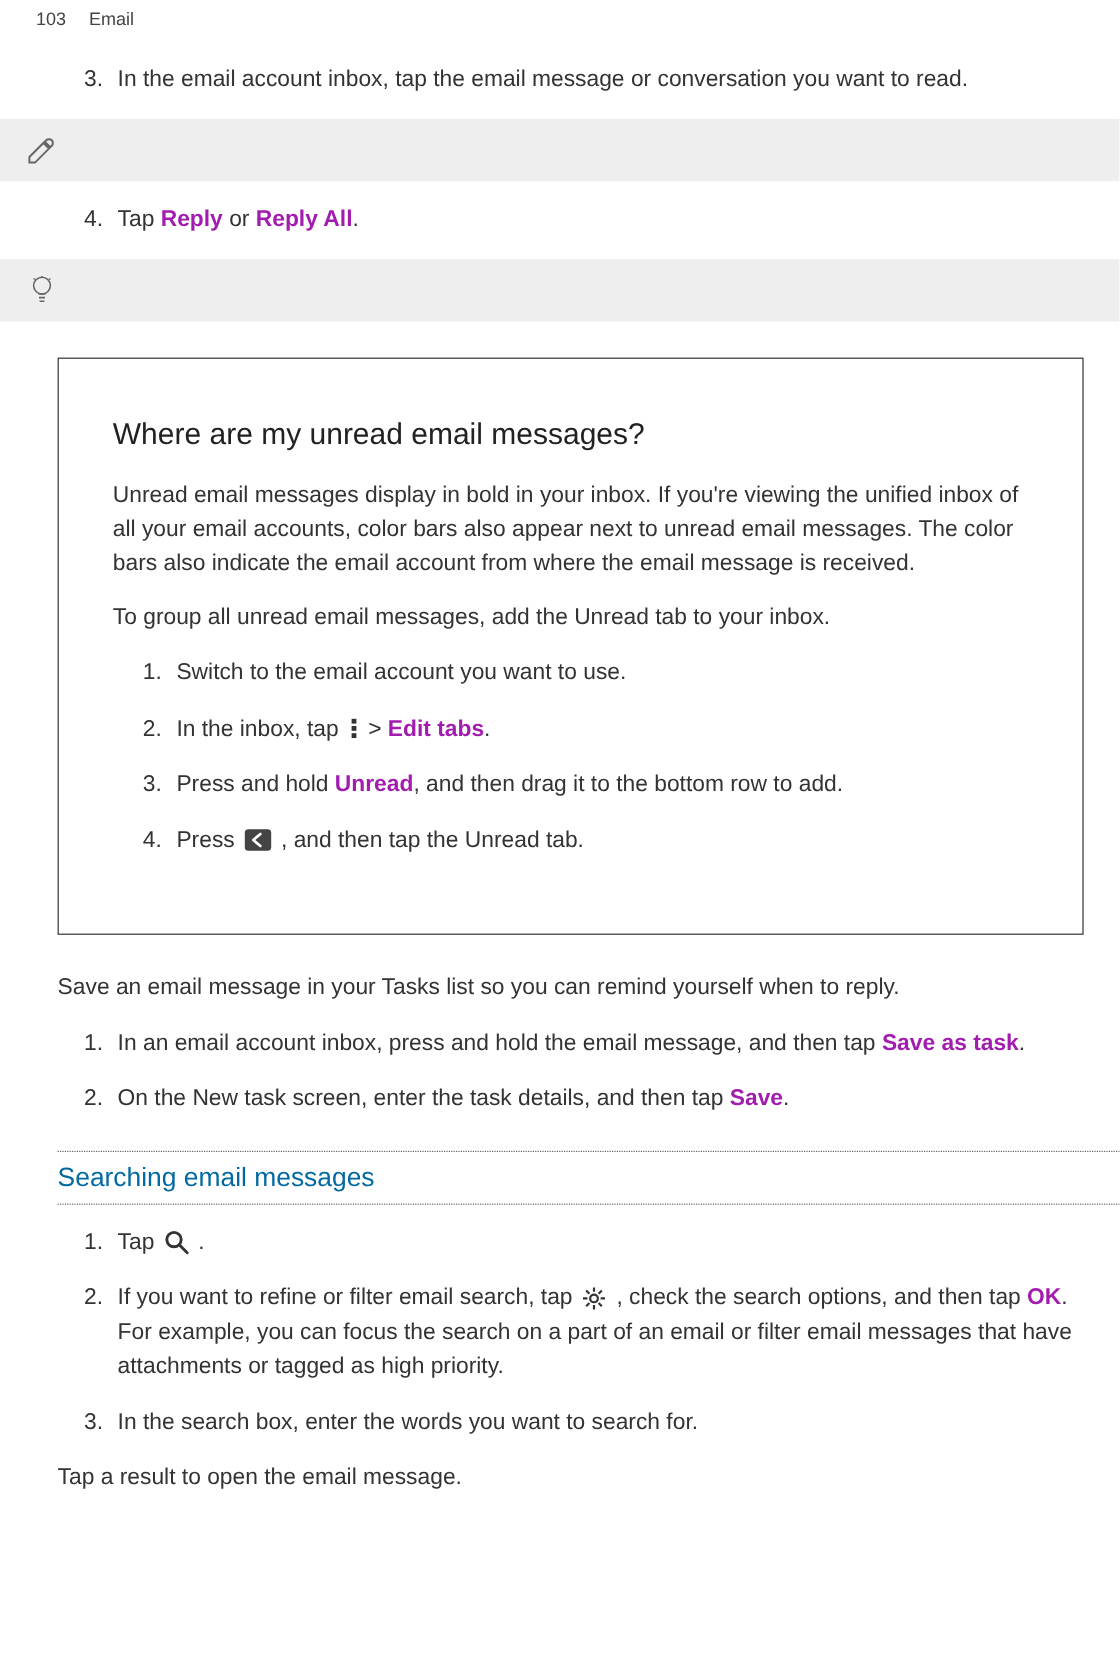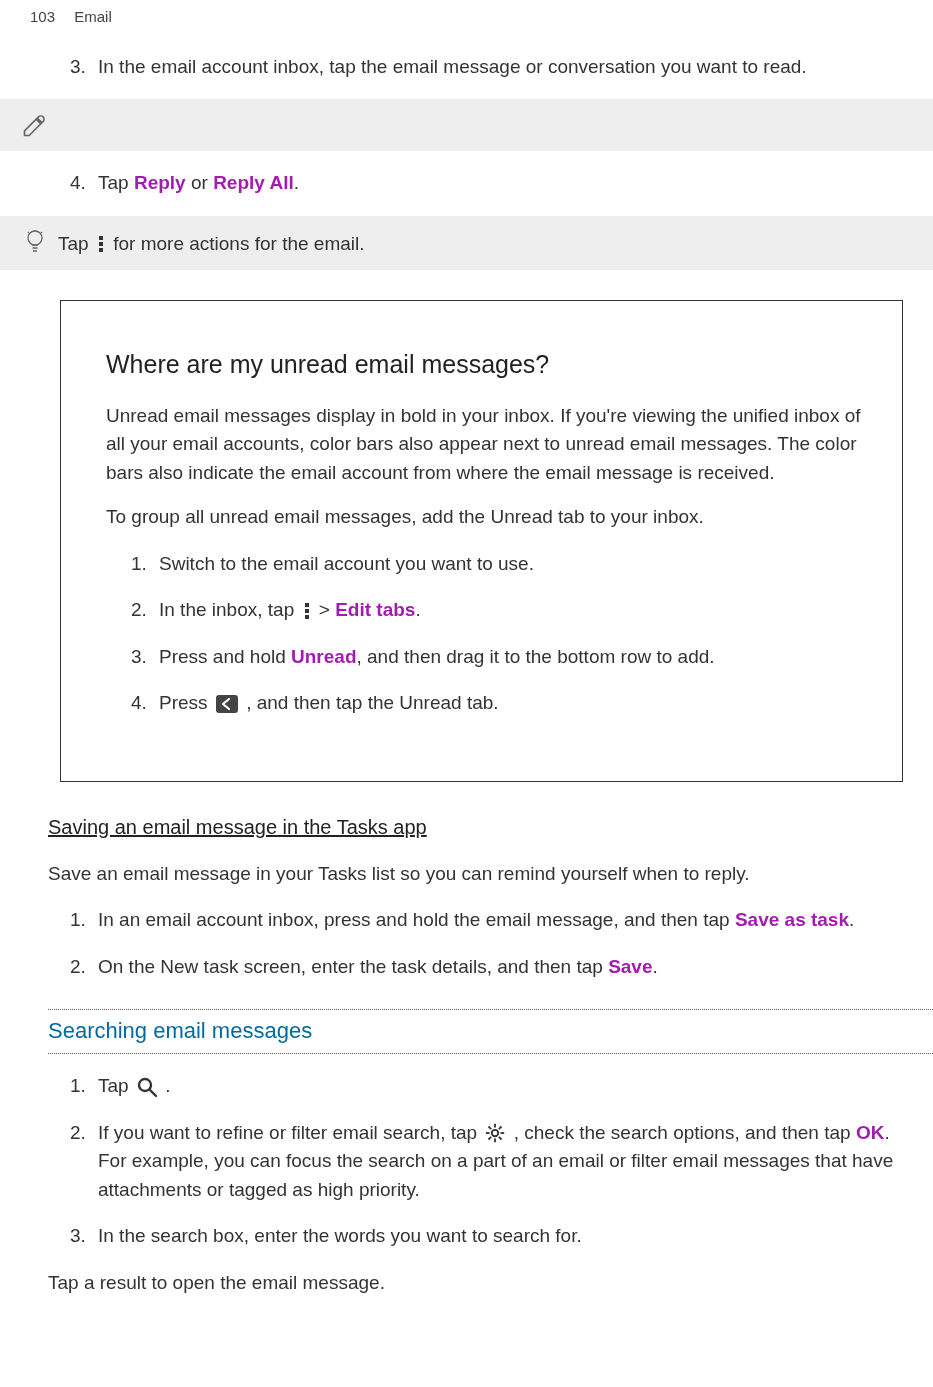--- a/index.html
+++ b/index.html
@@ -54,21 +54,21 @@
       display: flex;
       align-items: center;
       justify-content: center;
       margin-right: 8px;
     }
     .note-text {
       flex: 1;
       padding-top: 2px;
     }
     .info-box {
-      margin: 30px 30px 30px 60px;
+      margin: 30px 30px 30px 48px;
       border: 1px solid #333;
       padding: 45px 35px 45px 45px;
     }
     .info-box h2 {
       font-size: 25px;
       font-weight: 400;
       margin-bottom: 18px;
       color: #222;
     }
     .info-box p {
@@ -145,31 +145,20 @@
     </div>
   </div>
 
   <div class="note-box">
     <div class="note-icon">
       <svg width="24" height="28" viewBox="0 0 24 28">
         <circle cx="12" cy="10" r="7" fill="none" stroke="#666" stroke-width="1.3"></circle>
         <path d="M9 17h6 M9.5 20h5 M10 23h4" stroke="#666" stroke-width="1.3" fill="none"></path>
         <path d="M12 3v-1 M6 5l-1-1 M18 5l1-1" stroke="#666" stroke-width="1.2"></path>
       </svg>
-    </div>
-    <div class="note-text">
-      <span>Tap </span>
-      <span class="icon-inline">
-        <svg width="10" height="20" viewBox="0 0 10 20">
-          <rect x="3" y="2" width="4" height="4" fill="#333"></rect>
-          <rect x="3" y="8" width="4" height="4" fill="#333"></rect>
-          <rect x="3" y="14" width="4" height="4" fill="#333"></rect>
-        </svg>
-      </span>
-      <span> for more actions for the email.</span>
     </div>
   </div>
 
   <div class="info-box">
     <h2>Where are my unread email messages?</h2>
     <p>Unread email messages display in bold in your inbox. If you're viewing the unified inbox of all your email accounts, color bars also appear next to unread email messages. The color bars also indicate the email account from where the email message is received.</p>
     <p>To group all unread email messages, add the Unread tab to your inbox.</p>
     <div class="step-list">
       <div class="step-item">
         <div class="step-num">1.</div>
@@ -204,21 +193,20 @@
               <rect x="1" y="1" width="22" height="18" rx="3" fill="#444"></rect>
               <path d="M14 5 L8 10 L14 15" fill="none" stroke="#fff" stroke-width="2.2" stroke-linecap="round" stroke-linejoin="round"></path>
             </svg>
           </span>
           <span>, and then tap the Unread tab.</span>
         </div>
       </div>
     </div>
   </div>
 
-  <div class="section-heading-dark">Saving an email message in the Tasks app</div>
   <div class="para">Save an email message in your Tasks list so you can remind yourself when to reply.</div>
   <div class="step-list">
     <div class="step-item">
       <div class="step-num">1.</div>
       <div class="step-text">
         <span>In an email account inbox, press and hold the email message, and then tap </span><span class="bold">Save as task</span><span>.</span>
       </div>
     </div>
     <div class="step-item">
       <div class="step-num">2.</div>

